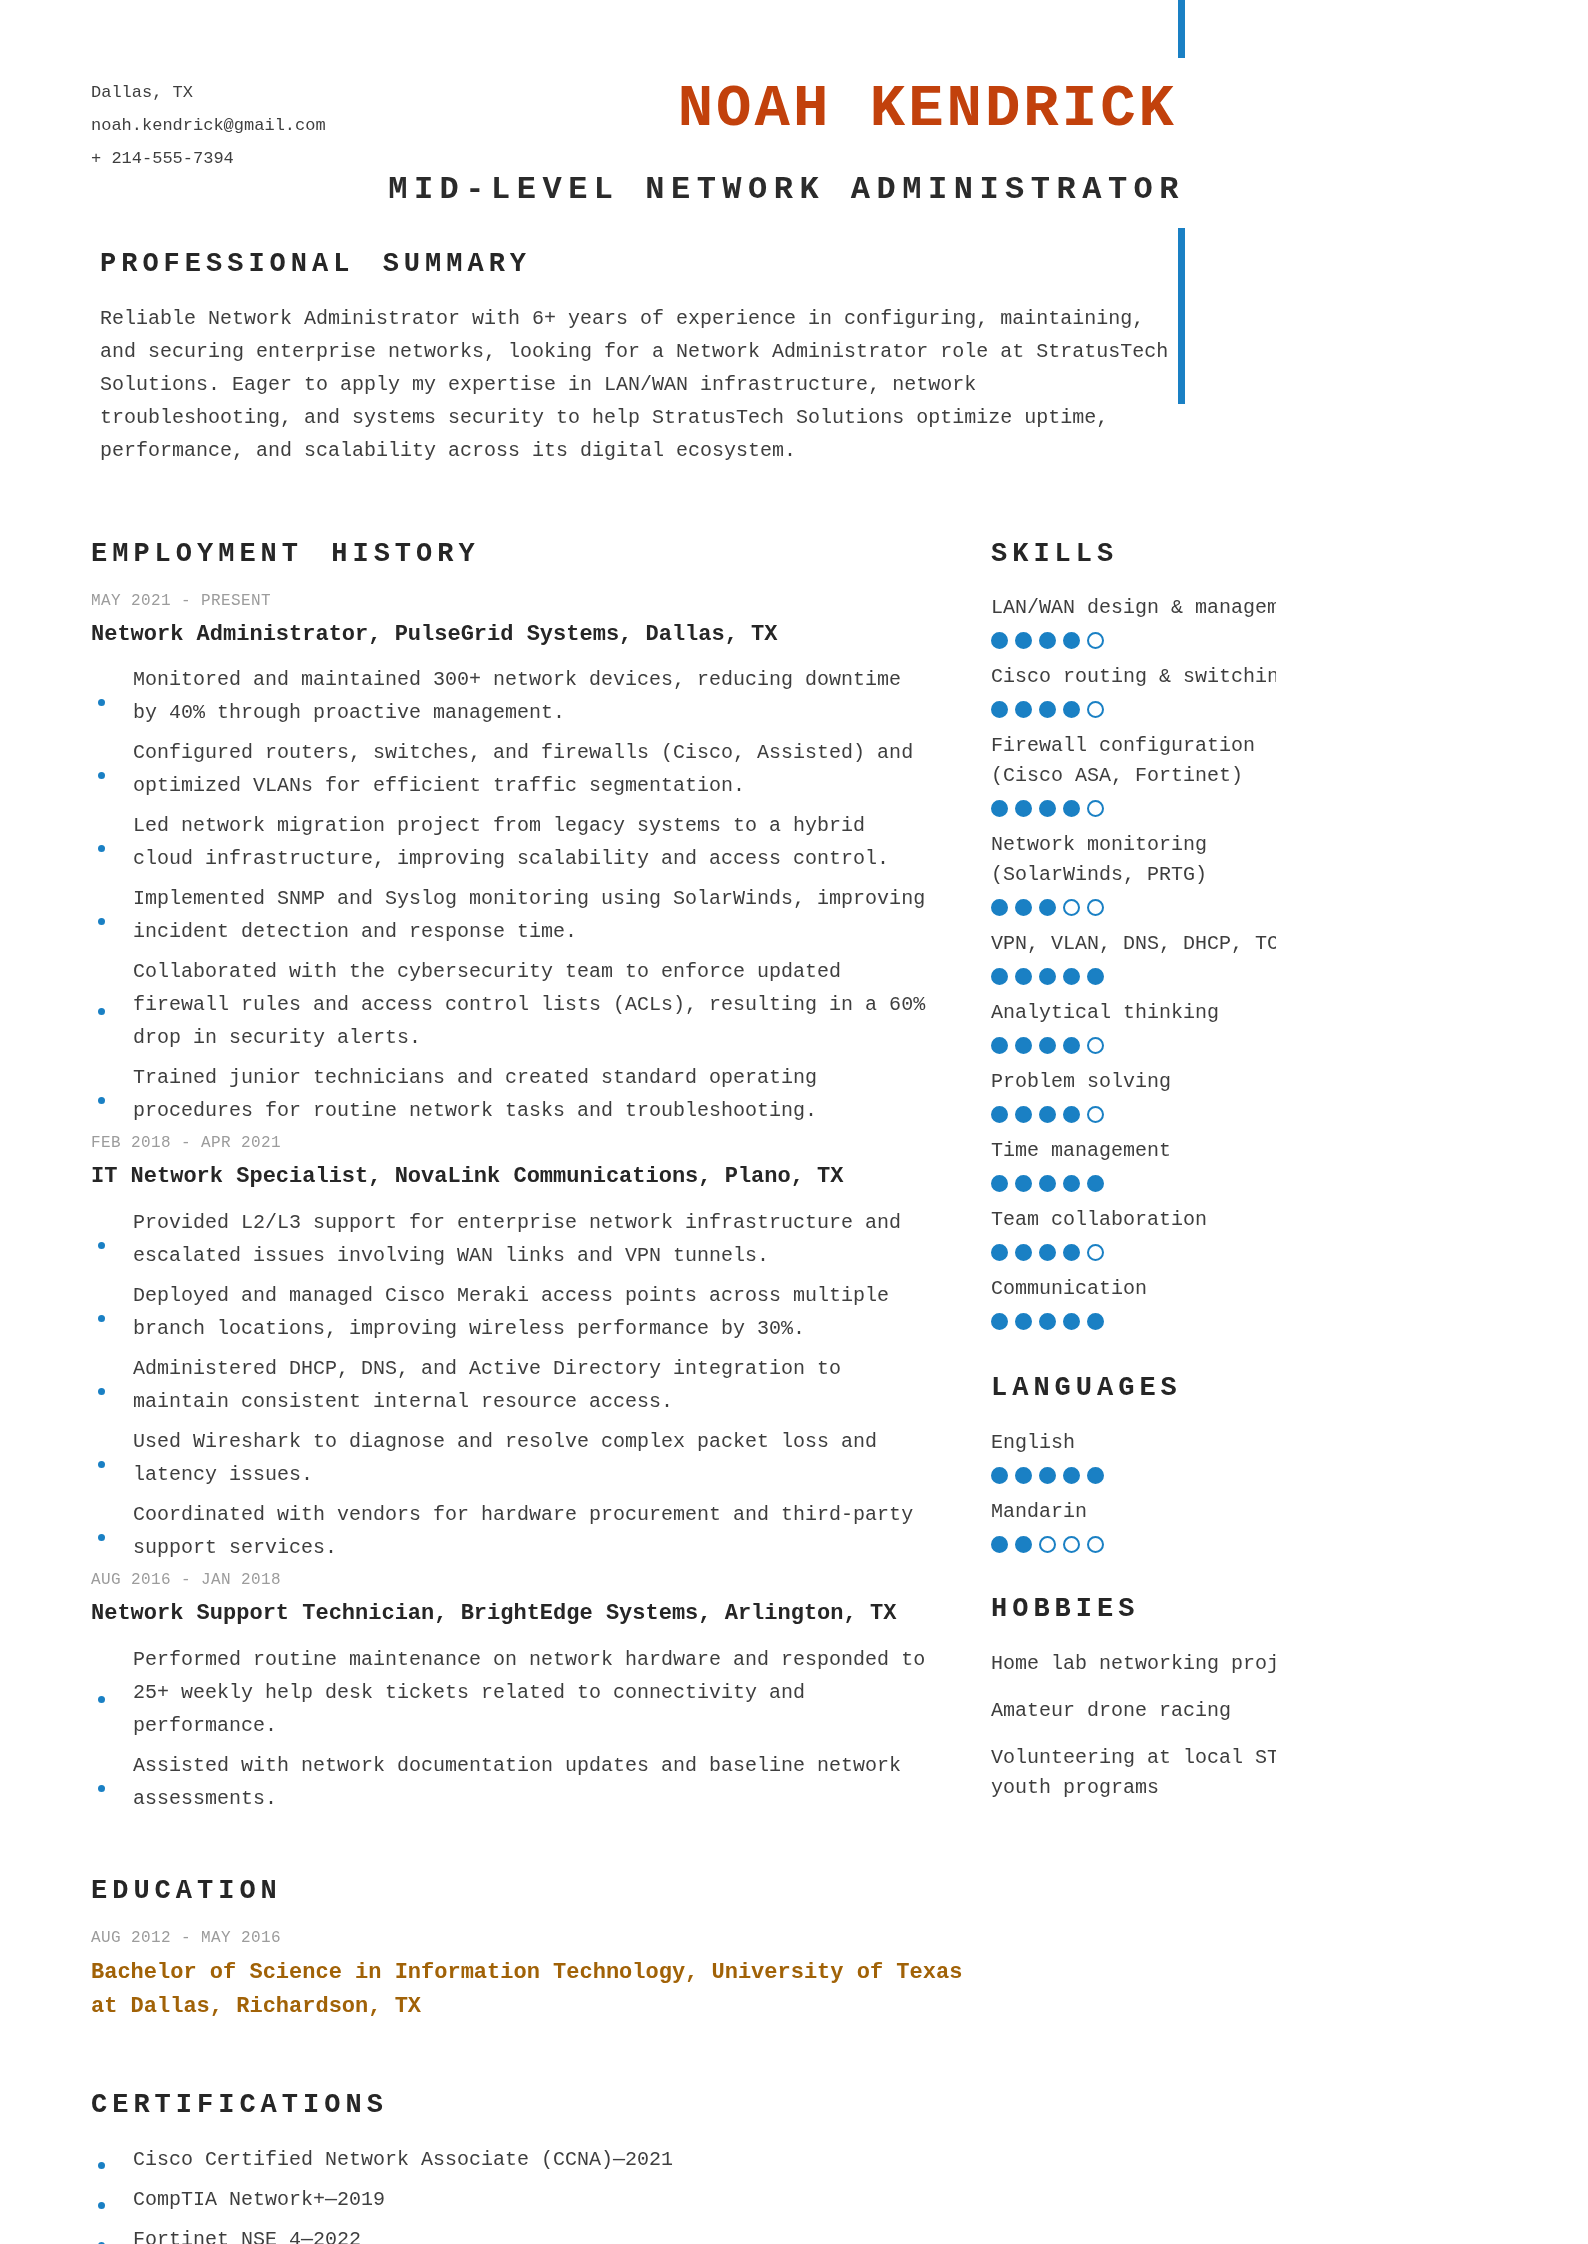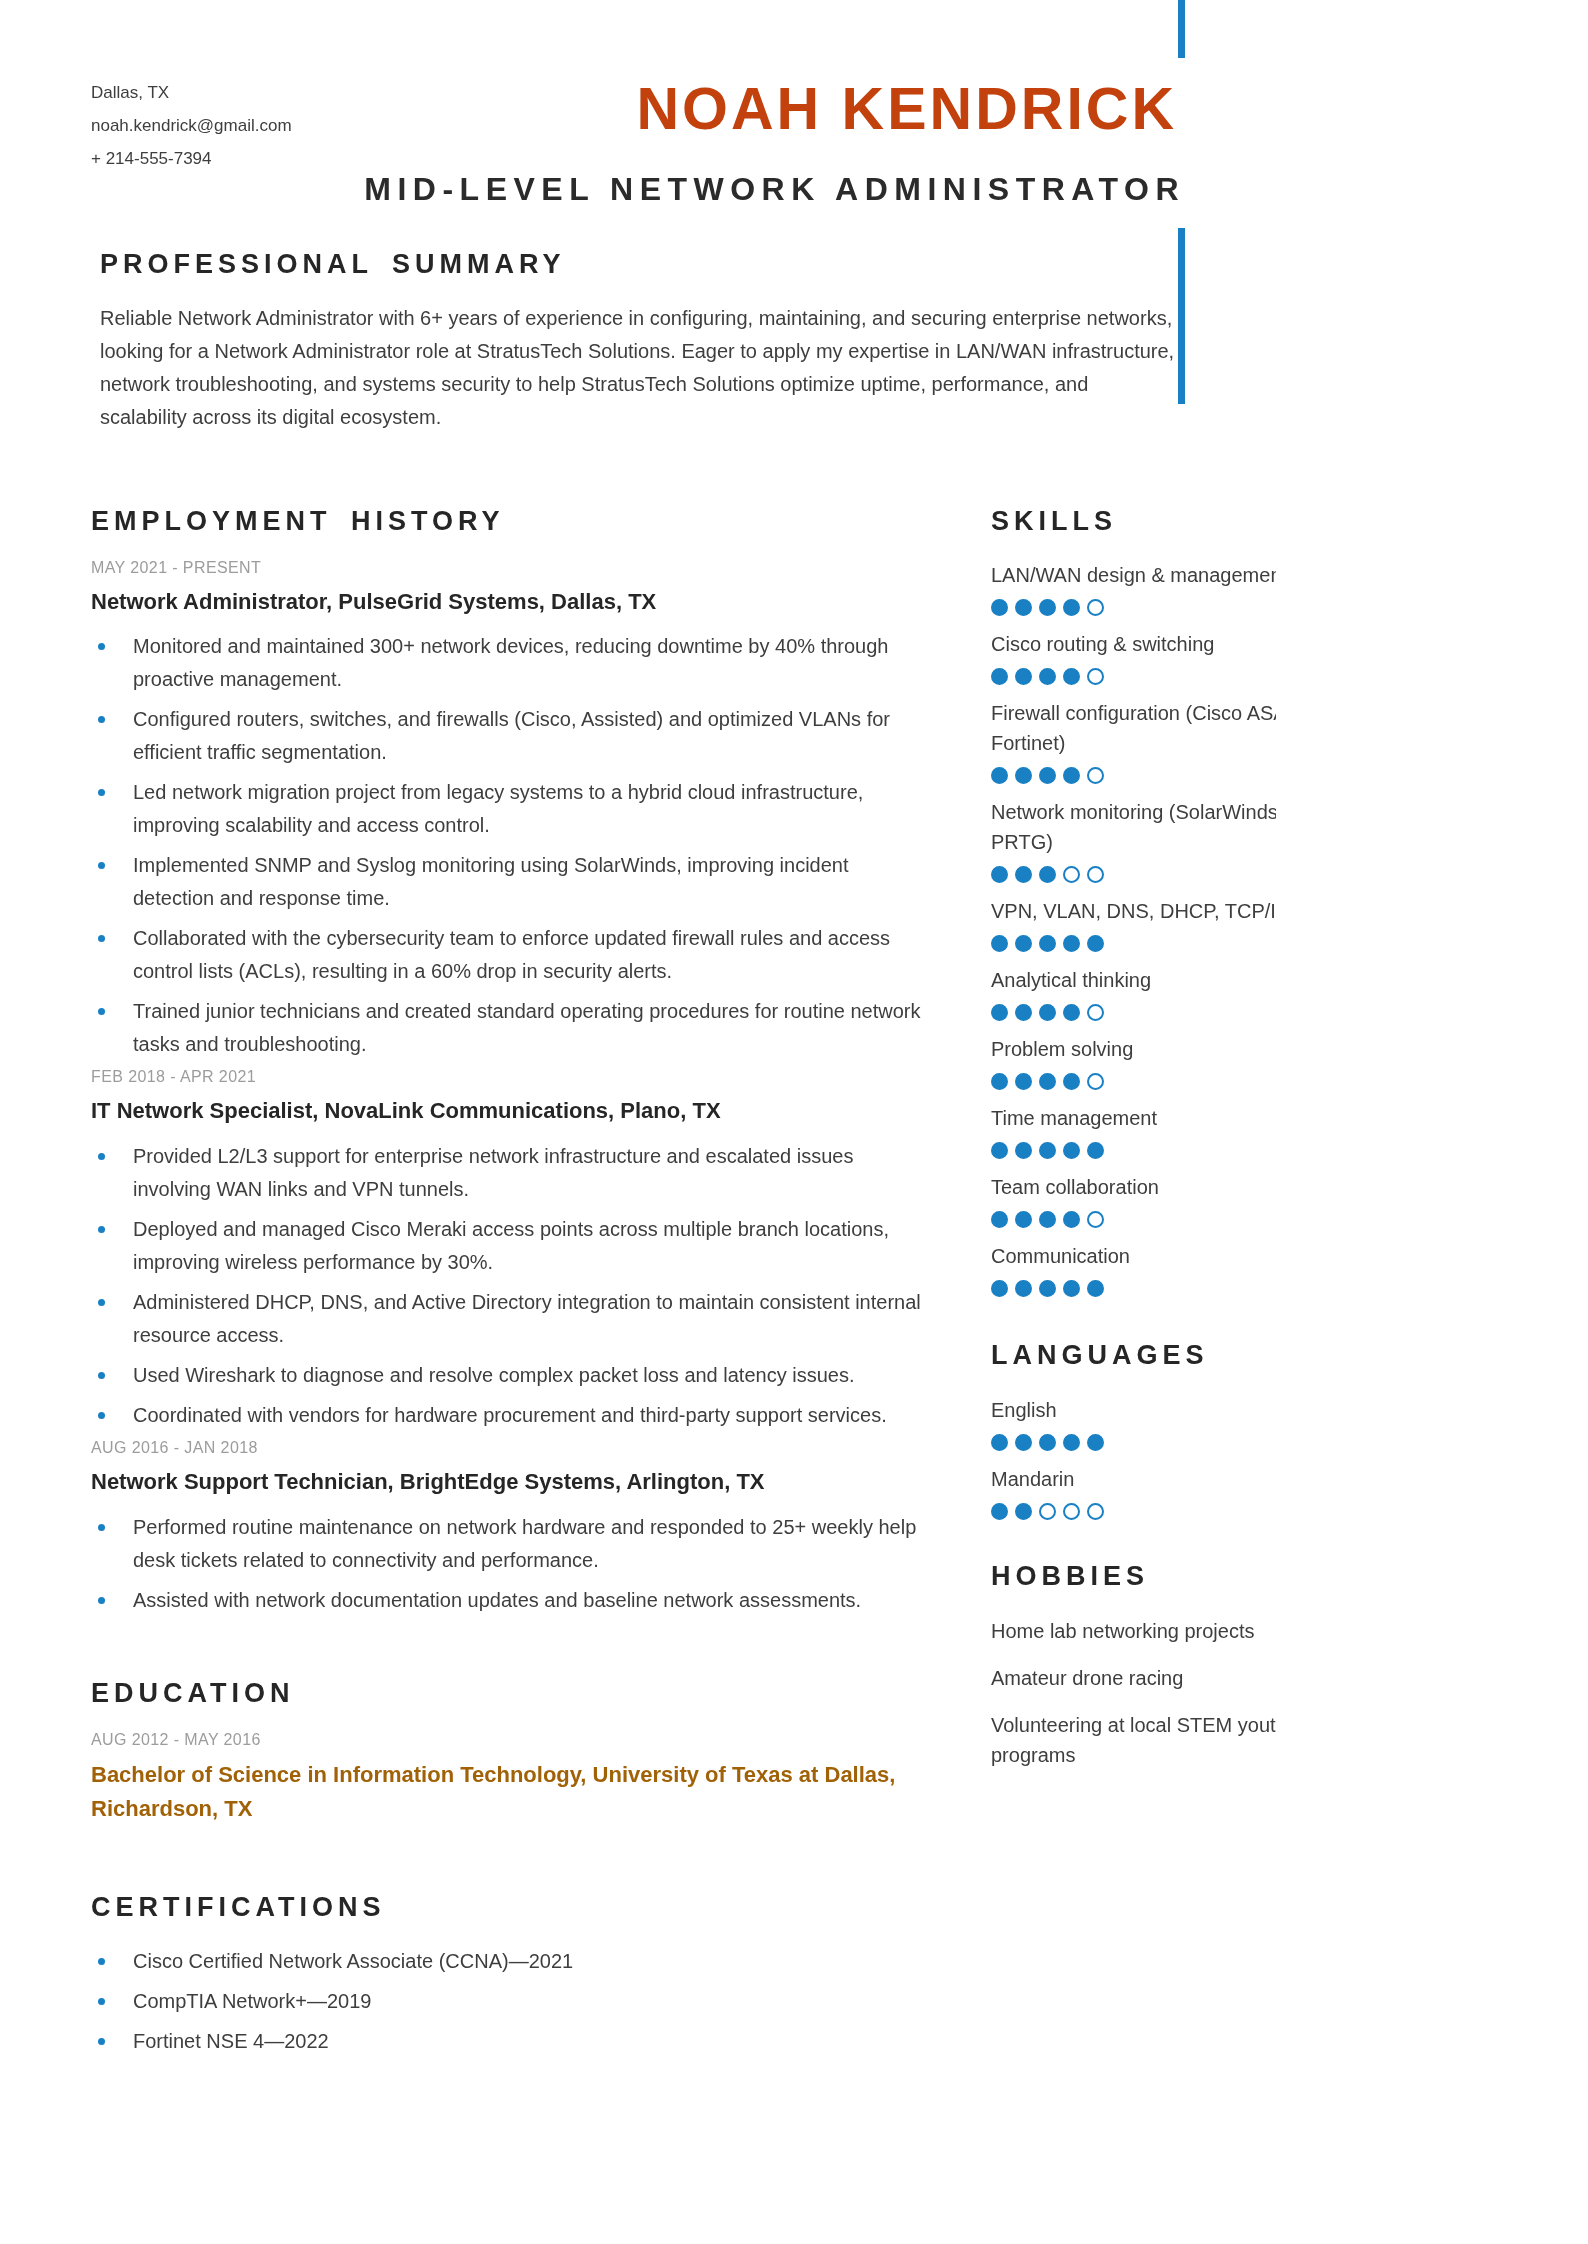--- a/index.html
+++ b/index.html
@@ -1,20 +1,20 @@
 <!DOCTYPE html>
 <html style="--accent: #1a80c4;"><head>
 <meta charset="utf-8">
 <style>
   :root { --accent:#1a80c4; }
   * { box-sizing: border-box; }
   html,body { margin:0; padding:0; background:#fff; }
   .page {
     position:relative; width:1276px; height:2244px; background:#fff;
-    font-family:Liberation Sans, sans-serif; color:#3e3e3e; overflow:hidden;
+    font-family:Liberation Mono, monospace; color:#3e3e3e; overflow:hidden;
   }
   .accent-seg { position:absolute; right:91px; width:7px; background:var(--accent); }
   .accent-seg.s1 { top:0; height:58px; }
   .accent-seg.s2 { top:228px; height:176px; }
 
   .header { display:flex; justify-content:space-between; align-items:flex-start; padding:72px 91px 0 91px; }
   .contact { font-size:17px; line-height:33px; color:#3e3e3e; padding-top:4px; }
   .identity { text-align:right; }
   .name { font-size:59px; font-weight:700; letter-spacing:3px; line-height:1; color:#c2410c; margin:8px; white-space:nowrap; }
   .role-title { font-size:32px; font-weight:600; letter-spacing:6.5px; color:#2b2b2b; margin-top:32px; white-space:nowrap; }
@@ -24,21 +24,21 @@
   .summary-section { padding:0 100px; margin-top:42px; }
   .summary-text { margin-top:18px; max-width:1175px; font-size:20px; line-height:33px; }
 
   .columns { display:flex; justify-content:space-between; padding:0 91px; margin-top:50px; }
   .left-col { width:900px; flex:none; }
   .right-col { width:340px; flex:none; }
 
   .dates { color:#9c9c9c; font-size:16px; letter-spacing:0.4px; }
   .job-title { font-size:22px; font-weight:700; color:#262626; margin:9px 0 13px 0; line-height:1.45; max-width:880px; }
   ul.bullets { list-style:none; margin:0; padding:0; }
-  ul.bullets li { display:flex; align-items:flex-start; margin-bottom:7px; font-size:20px; line-height:33px; }
+  ul.bullets li { display:flex; align-items:center; margin-bottom:7px; font-size:20px; line-height:33px; }
   .blt { flex:none; width:7px; height:7px; border-radius:50%; background:var(--accent); margin:13px 0 0 7px; }
   .blt-text { margin-left:28px; max-width:800px; }
 
   .edu-heading { margin-top:62px; }
   .degree { font-size:22px; font-weight:700; color:#a16207; line-height:1.55; max-width:880px; margin-top:9px; }
 
   .cert-heading { margin-top:66px; }
   .cert-list { margin-top:20px; }
   .cert-list li { margin-bottom:6px; }
 

